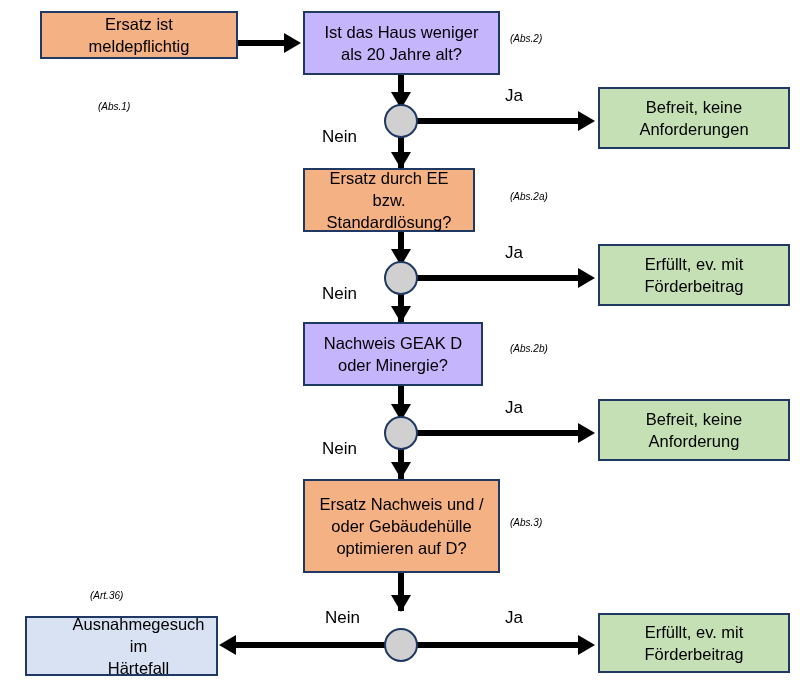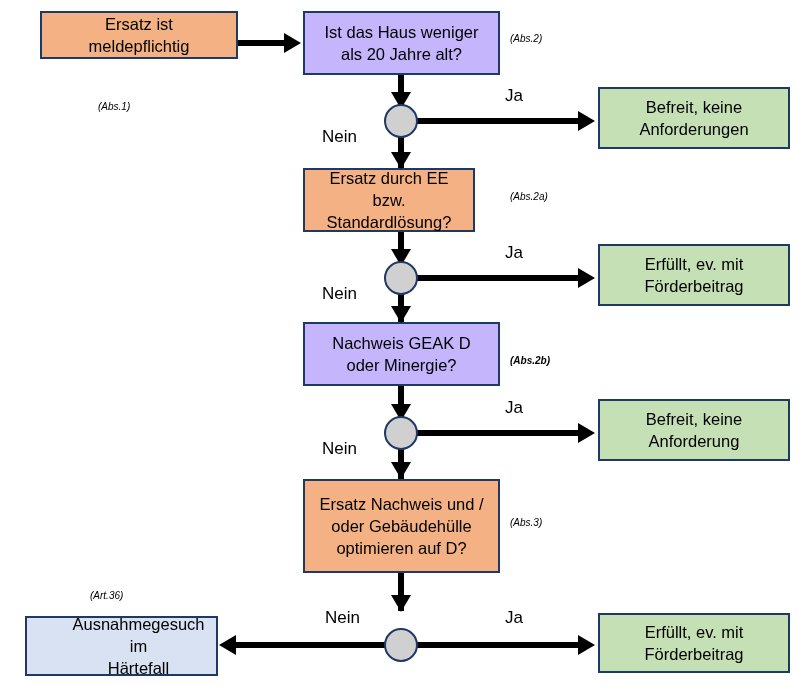--- a/index.html
+++ b/index.html
@@ -151,25 +151,25 @@
 
   <div class="node green" style="left:598px; top:244px; width:192px; height:62px;">
     <span>Erfüllt, ev. mit
 Förderbeitrag</span>
   </div>
 
   <div class="line-v" style="left:398px; top:290px; height:32px;"></div>
   <div class="arrow down" style="left:391px; top:306px;"></div>
   <div class="edgelabel" style="left:322px; top:284px;">Nein</div>
 
-  <div class="node yellow" style="left:303px; top:322px; width:197px; height:64px;align-items:center;">
+  <div class="node yellow" style="left:303px; top:322px; width:180px; height:64px;align-items:center;">
     <span>Nachweis GEAK D
 oder Minergie?</span>
   </div>
-  <div class="ref" style="left:510px; top:355px;font-weight:bold;">(Abs.2b)</div>
+  <div class="ref" style="left:510px; top:343px;">(Abs.2b)</div>
 
   <div class="line-v" style="left:398px; top:386px; height:31px;"></div>
   <div class="arrow down" style="left:391px; top:404px;"></div>
 
   <div class="junction" style="left:384px; top:416px;"></div>
 
   <div class="line-h" style="left:415px; top:430px; width:167px;"></div>
   <div class="arrow right" style="left:578px; top:423px;"></div>
   <div class="edgelabel" style="left:505px; top:398px;">Ja</div>
 

